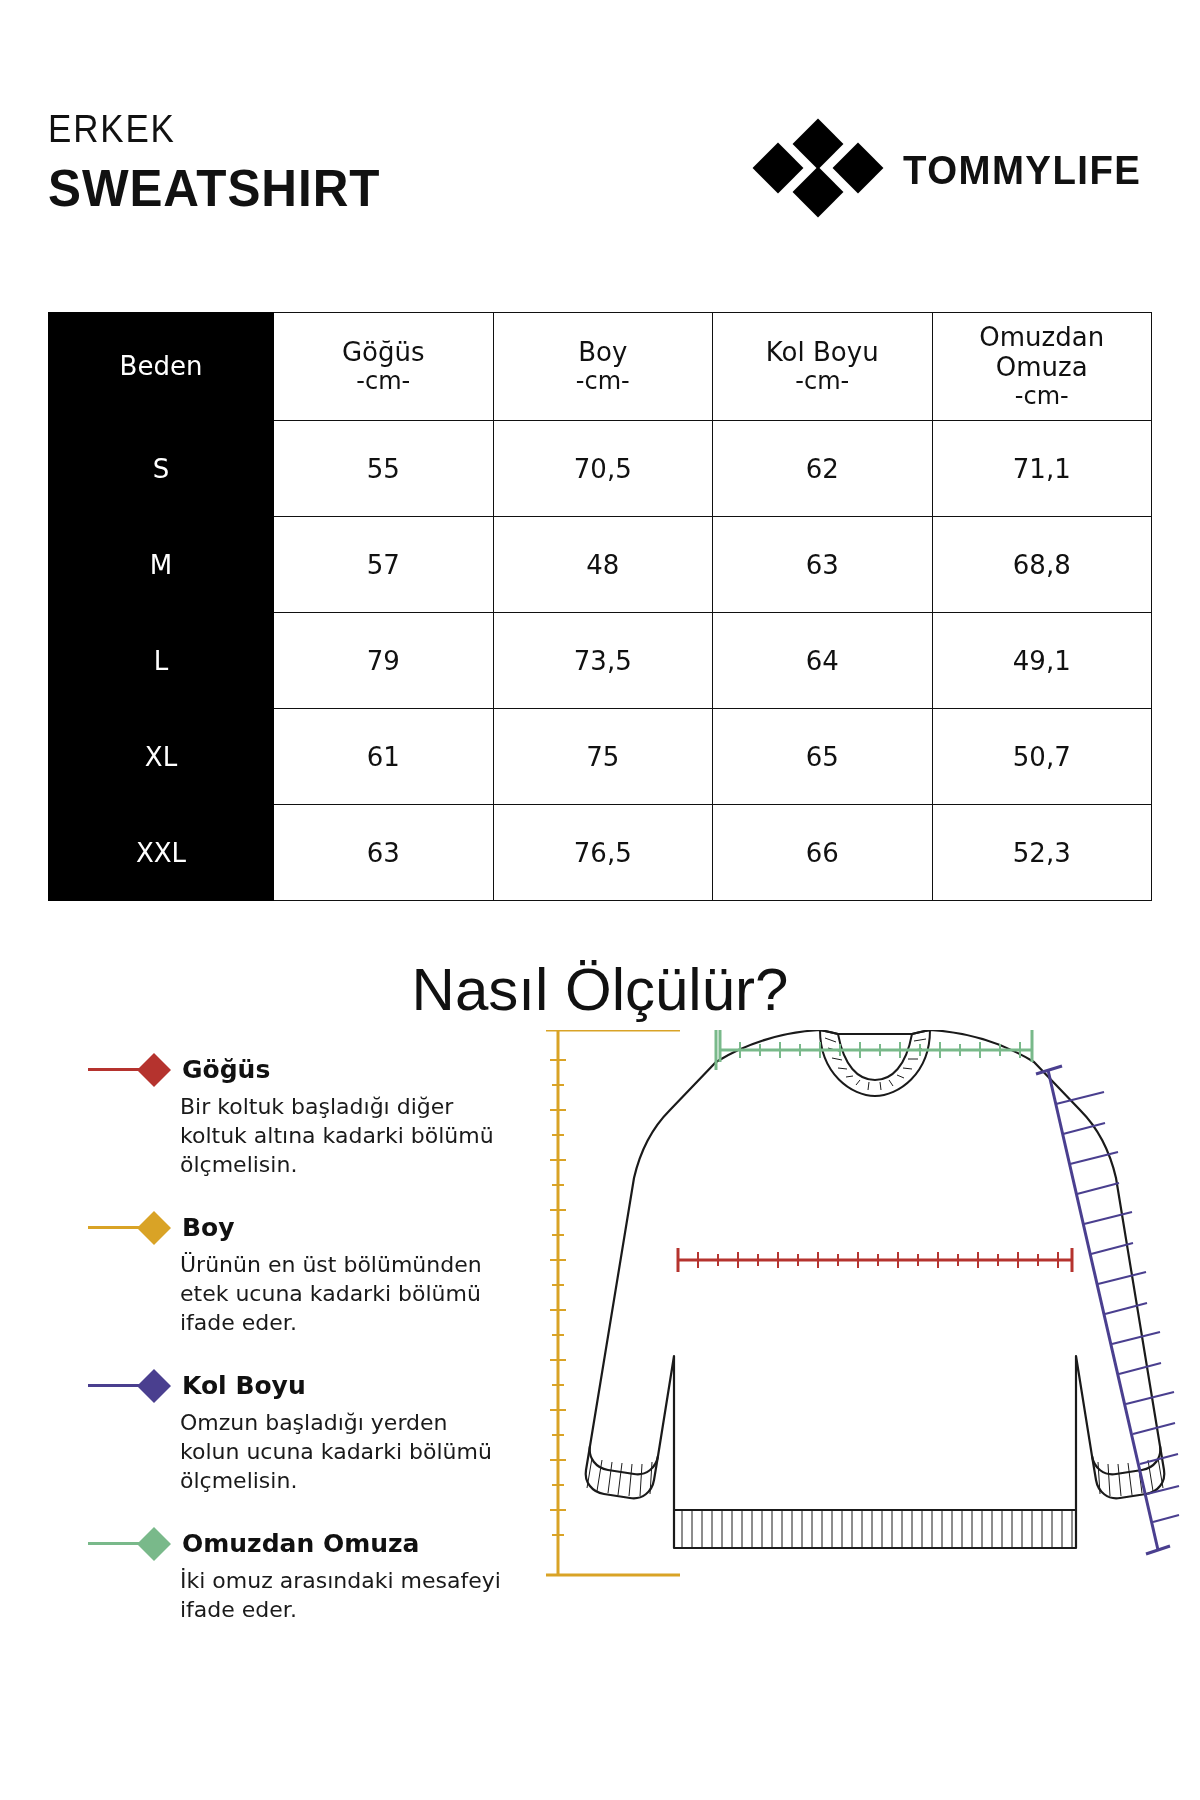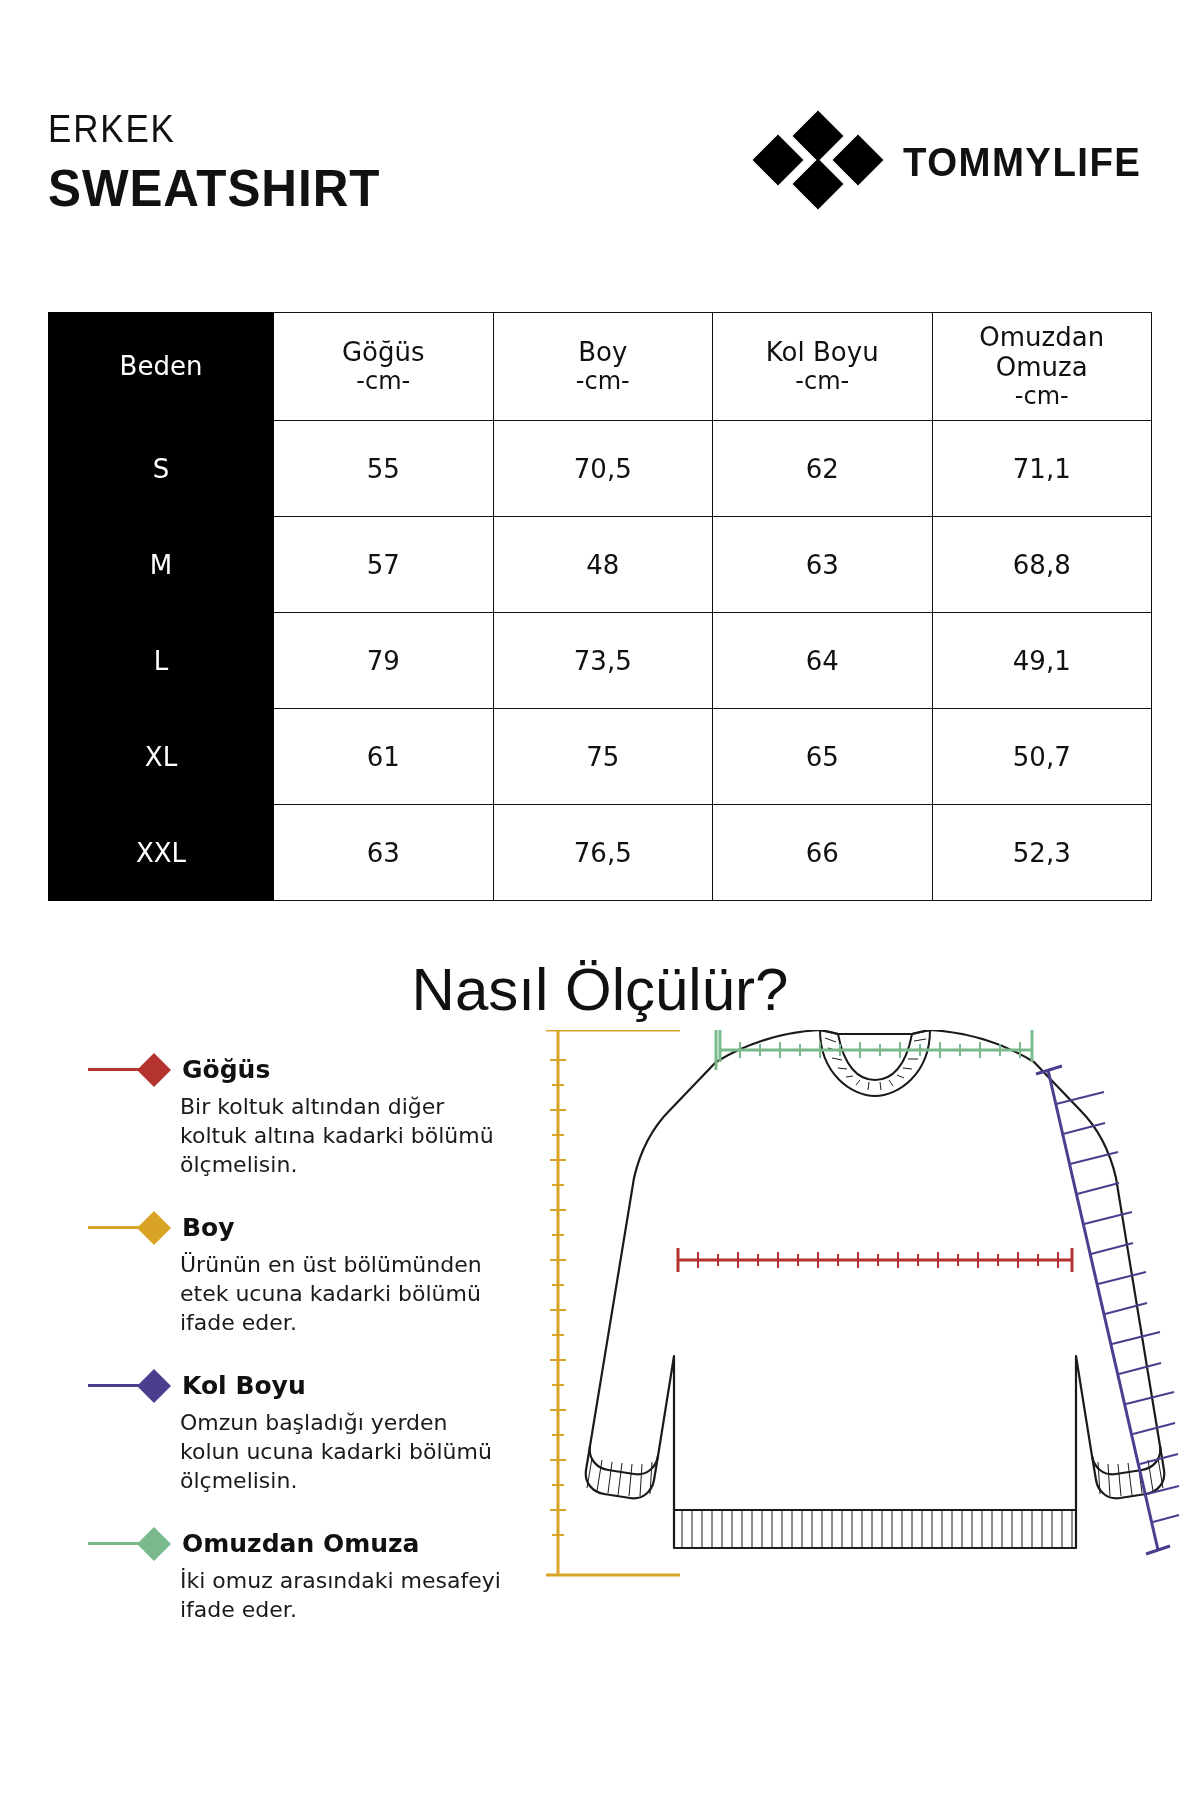--- a/index.html
+++ b/index.html
@@ -16,21 +16,21 @@
     padding: 0;
     overflow: hidden;
   }
 
   
   .header {
     position: absolute;
     left: 48px; top: 110px;
     width: 1104px;
     display: flex;
-    align-items: center;
+    align-items: flex-end;
     justify-content: space-between;
   }
   .title-block { line-height: 1; }
   .title-sub {
     font-size: 38px;
     letter-spacing: 2px;
     font-weight: 400;
     color: #111;
     font-family: "Liberation Sans", sans-serif;
     transform: scaleX(0.92);
@@ -256,21 +256,21 @@
   <div class="howto-title">Nasıl Ölçülür?</div>
 
   <div class="legend">
 
     <div class="legend-item">
       <div class="legend-head">
         <div class="legend-line" style="background:#b5332e;"></div>
         <div class="legend-diamond" style="background:#b5332e;"></div>
         <div class="legend-label">Göğüs</div>
       </div>
-      <div class="legend-desc">Bir koltuk altından diğer koltuk altına kadarki bölümü ölçmelisin.</div>
+      <div class="legend-desc">Bir koltuk başladığı diğer koltuk altına kadarki bölümü ölçmelisin.</div>
     </div>
 
     <div class="legend-item">
       <div class="legend-head">
         <div class="legend-line" style="background:#d9a326;"></div>
         <div class="legend-diamond" style="background:#d9a326;"></div>
         <div class="legend-label">Boy</div>
       </div>
       <div class="legend-desc">Ürünün en üst bölümünden etek ucuna kadarki bölümü ifade eder.</div>
     </div>

